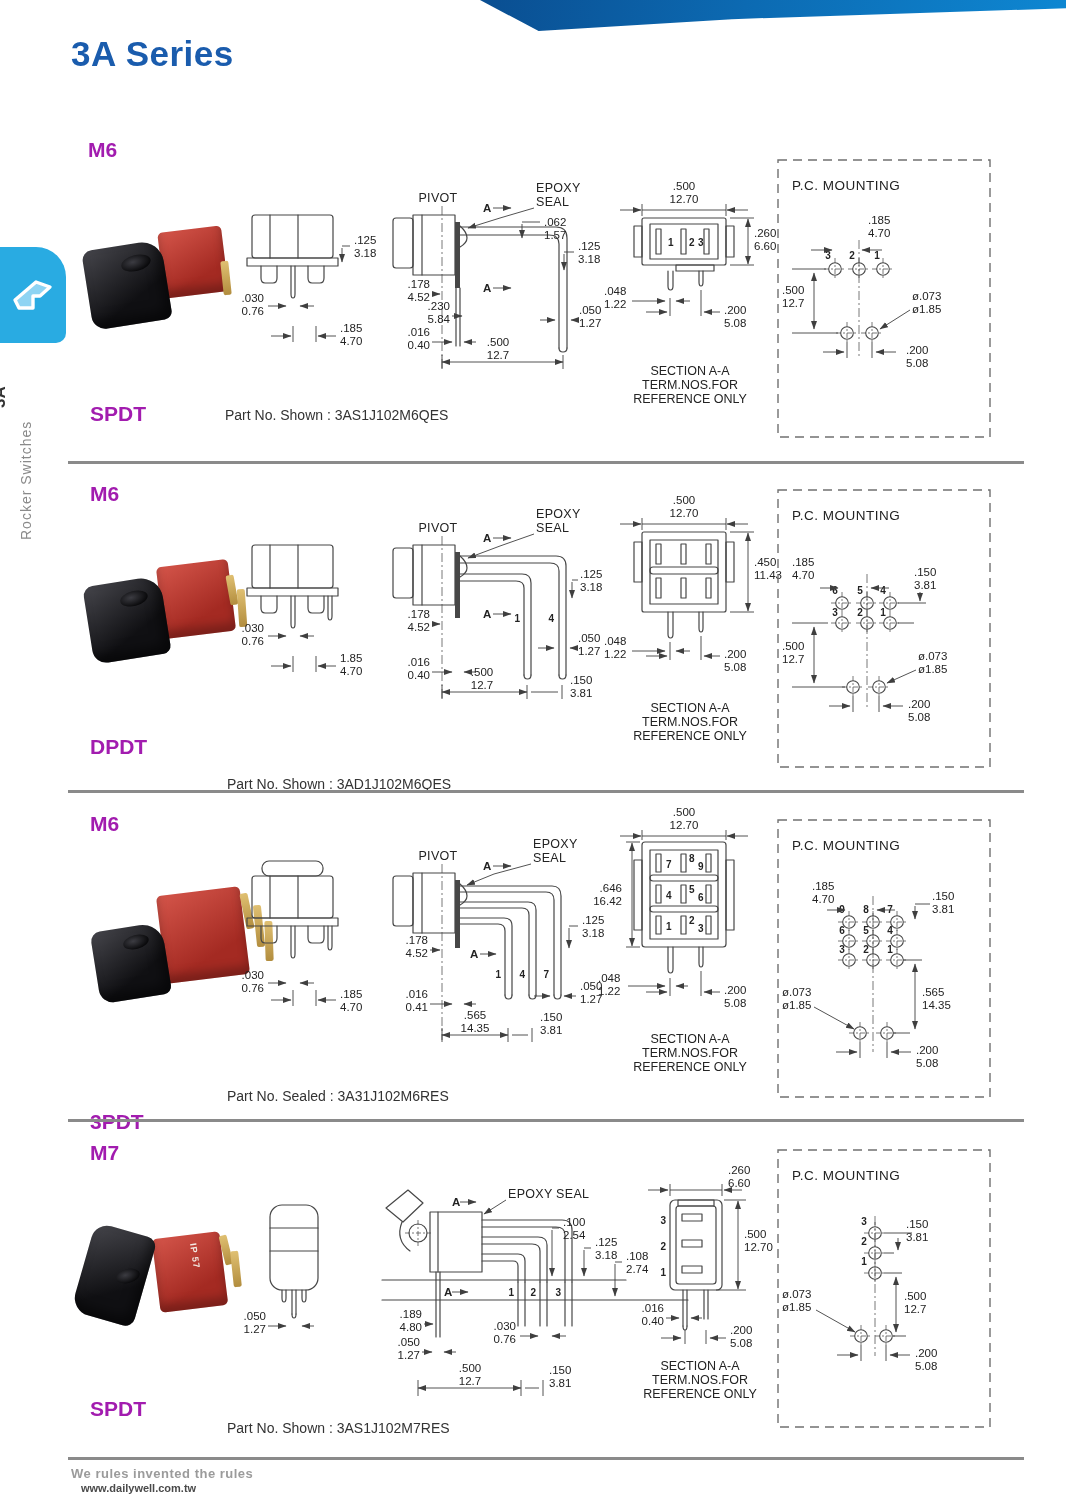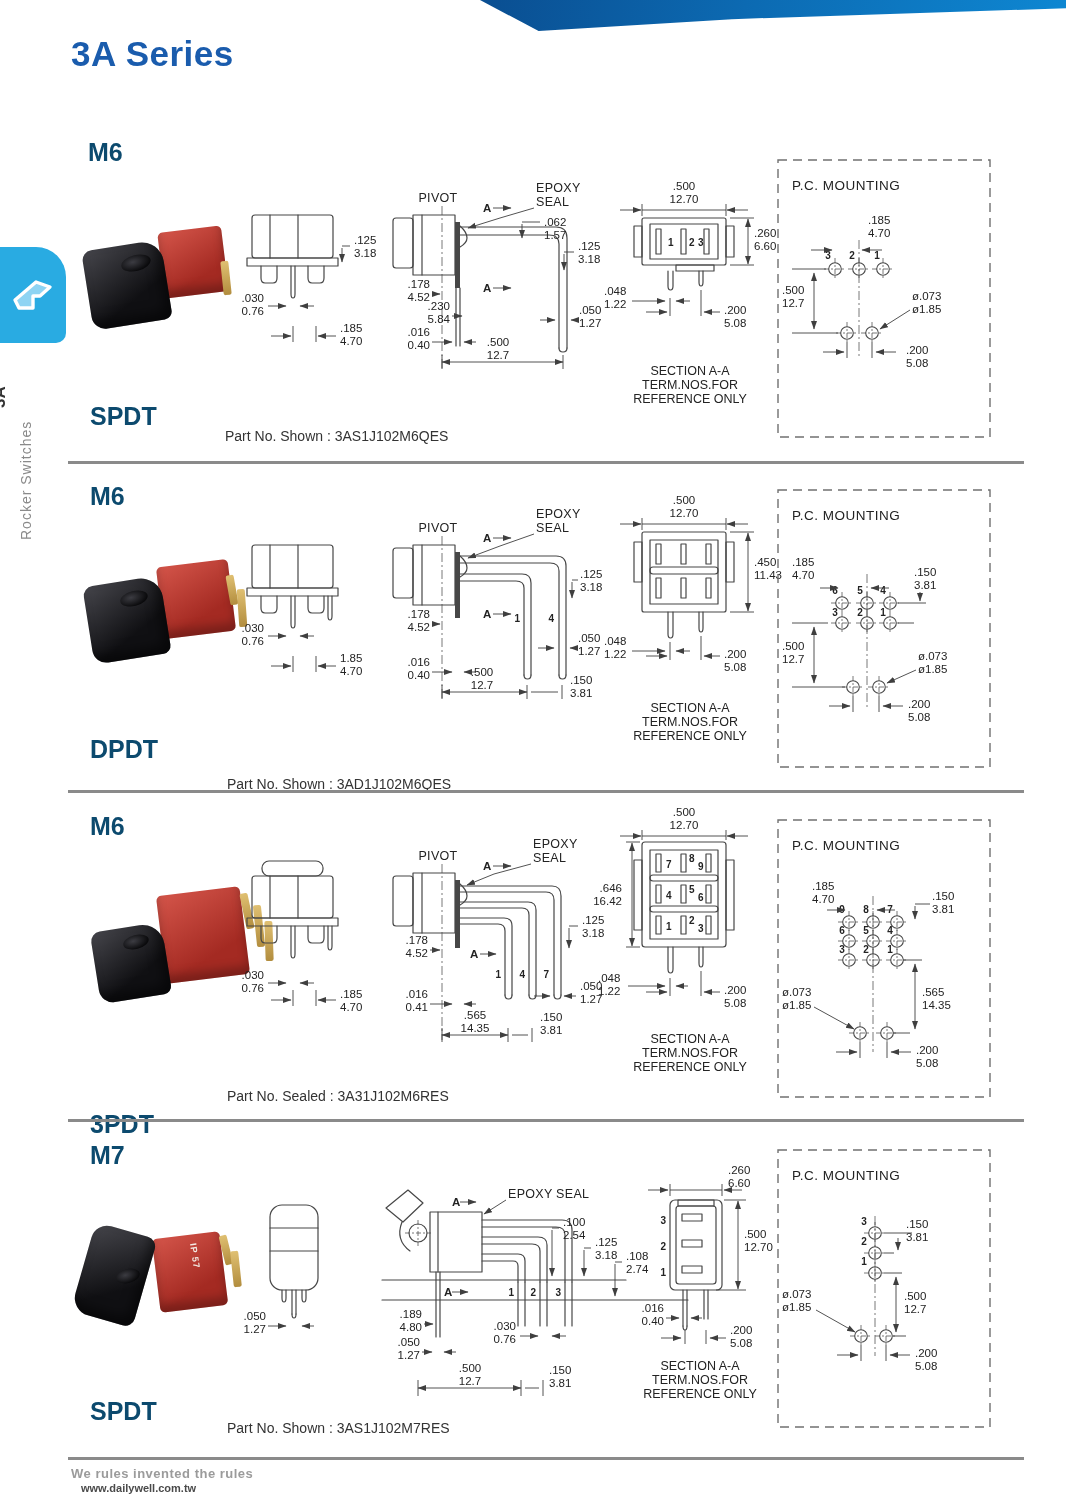--- a/index.html
+++ b/index.html
@@ -9,21 +9,21 @@
   .ribbon{left:480px;top:0;width:586px;height:33px;
           background:linear-gradient(100deg,#0a4e91 0%,#0c6ab2 45%,#0e87d2 100%);
           clip-path:polygon(0 0,100% 0,100% 25%,43% 58%,10% 94%);}
   .title{left:71px;top:34px;font-size:35px;font-weight:bold;color:#1a5cad;letter-spacing:.5px;}
   .subtitle{left:72px;top:71px;font-size:17px;color:#1d1d1d;letter-spacing:.2px;}
   .tab{left:0;top:247px;width:66px;height:96px;background:#29abe2;border-radius:0 30px 10px 0;}
   .tab svg{position:absolute;left:10px;top:26px;}
   .vtext{position:absolute;transform-origin:0 100%;transform:rotate(-90deg);white-space:nowrap;}
   .v-series{left:10px;top:388px;font-size:17px;font-weight:bold;color:#333;}
   .v-cat{left:34px;top:524px;font-size:14px;color:#8a8a8a;letter-spacing:1px;}
-  .model,.pole{font-size:25px;font-weight:bold;color:#0c4a6e;}
+  .model,.pole{font-size:21px;font-weight:bold;color:#a21caf;}
   .partno{font-size:14px;color:#333;}
   .sep{left:68px;width:956px;height:3px;background:#8a8a8a;}
   .slogan{font-size:13px;font-weight:bold;color:#9b9b9b;letter-spacing:.5px;}
   .url{font-size:11px;font-weight:bold;color:#4a4a4a;margin-left:10px;}
   
   .ln{fill:none;stroke:#474747;stroke-width:1.2;stroke-linejoin:round;stroke-linecap:round;}
   .lnf{fill:#474747;stroke:none;}
   .dl{fill:none;stroke:#3f3f3f;stroke-width:.9;}
   .cl{fill:none;stroke:#555;stroke-width:.8;stroke-dasharray:9 3 2 3;}
   .cl2{fill:none;stroke:#555;stroke-width:.8;stroke-dasharray:5 2 2 2;}
@@ -266,21 +266,21 @@
           <line class="dl" x1="802" y1="202" x2="802" y2="218"></line>
         <line class="dl" x1="753" y1="212" x2="774" y2="212" marker-end="url(#ar0)"></line>
         <line class="dl" x1="806" y1="212" x2="826" y2="212" marker-start="url(#ar0)"></line>
         <text class="dim" x="836" y="214">.200</text>
         <text class="dim" x="836" y="227">5.08</text>
       </g>
     </g>
   </svg>
 
   <div class="abs pole" style="left:90px;top:402px">SPDT</div>
-  <div class="abs partno" style="left:225px;top:428px">Part No. Shown : 3AS1J102M6QES</div>
+  <div class="abs partno" style="left:225px;top:407px">Part No. Shown : 3AS1J102M6QES</div>
   <div class="abs sep" style="top:461px"></div>
 
   <div class="abs model" style="left:90px;top:482px">M6</div>
 
   <div class="photo" style="left:88px;top:545px;width:165px;height:125px">
     <div class="body" style="left:72px;top:18px;width:72px;height:72px"></div>
     <div class="pin" style="left:140px;top:30px;width:8px;height:30px;transform:rotate(-10deg)"></div>
     <div class="pin" style="left:150px;top:44px;width:8px;height:38px;transform:rotate(-4deg)"></div>
     <div class="paddle" style="left:0px;top:36px;width:78px;height:78px"></div>
     <div class="knob" style="left:32px;top:46px;width:28px;height:15px"></div>

